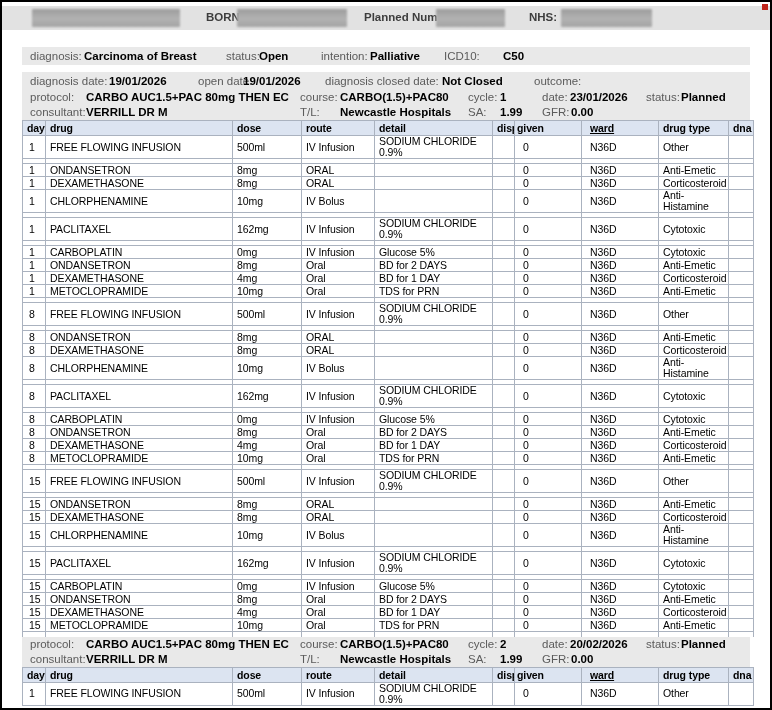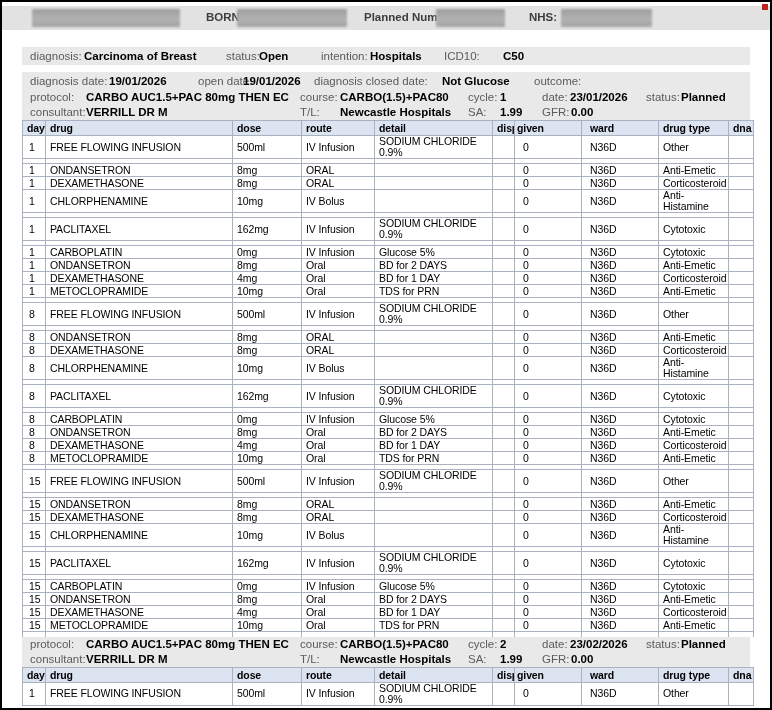--- a/index.html
+++ b/index.html
@@ -55,21 +55,21 @@
            overflow:hidden; text-align:left; }
   thead th { background:#dce4f1; font-weight:bold; height:15px; line-height:14px; }
   td { line-height:11px; }
   tr.single td { height:13px; }
   tr.tall td { height:23px; }
   tr.spacer td { height:5px; border-top:none; border-bottom:none; padding:0; }
   td.c-day { padding-left:6px; }
   td.c-given { padding-left:8px; }
   td.c-ward { padding-left:8px; }
   th.h-given { padding-left:2px; }
-  th.h-ward { padding-left:8px; }
+  th.h-ward { padding-left:8px;text-decoration:underline; }
 </style>
 </head>
 <body>
 
 <div class="topbar">
   <div class="redact" style="left:30px; width:148px;"></div>
   <span class="tlbl" style="left:204px">BORN:</span>
   <div class="redact" style="left:235px; width:110px;"></div>
   <span class="tlbl" style="left:362px">Planned Num:</span>
   <div class="redact" style="left:434px; width:69px;"></div>
@@ -77,32 +77,32 @@
   <div class="redact" style="left:559px; width:91px;"></div>
 </div>
 <div class="red-corner"></div>
 
 <div class="bar mt17">
   <span class="lbl" style="left:8px">diagnosis:</span>
   <span class="val" style="left:62px">Carcinoma of Breast</span>
   <span class="lbl" style="left:204px">status:</span>
   <span class="val" style="left:237px">Open</span>
   <span class="lbl" style="left:299px">intention:</span>
-  <span class="val" style="left:348px">Hospitals</span>
+  <span class="val" style="left:348px">Palliative</span>
   <span class="lbl" style="left:422px">ICD10:</span>
   <span class="val" style="left:481px">C50</span>
 </div>
 
 <div class="bar mt7">
   <span class="lbl" style="left:8px">diagnosis date:</span>
   <span class="val" style="left:87px">19/01/2026</span>
   <span class="lbl" style="left:176px">open date:</span>
   <span class="val" style="left:221px">19/01/2026</span>
-  <span class="lbl" style="left:292px">diagnosis closed date:</span>
-  <span class="val" style="left:420px">Not Glucose</span>
+  <span class="lbl" style="left:303px">diagnosis closed date:</span>
+  <span class="val" style="left:420px">Not Closed</span>
   <span class="lbl" style="left:512px">outcome:</span>
   <span class="val" style="left:560px"></span>
 </div>
 
 <div class="proto mt5">
   <div class="row">
     <span class="lbl" style="left:8px">protocol:</span>
     <span class="val" style="left:64px">CARBO AUC1.5+PAC 80mg THEN EC</span>
     <span class="lbl" style="left:278px">course:</span>
     <span class="val" style="left:318px">CARBO(1.5)+PAC80</span>
@@ -627,21 +627,21 @@
 
 <div class="proto mt33">
   <div class="row">
     <span class="lbl" style="left:8px">protocol:</span>
     <span class="val" style="left:64px">CARBO AUC1.5+PAC 80mg THEN EC</span>
     <span class="lbl" style="left:278px">course:</span>
     <span class="val" style="left:318px">CARBO(1.5)+PAC80</span>
     <span class="lbl" style="left:446px">cycle:</span>
     <span class="val" style="left:478px">2</span>
     <span class="lbl" style="left:520px">date:</span>
-    <span class="val" style="left:548px">23/02/2026</span>
+    <span class="val" style="left:548px">20/02/2026</span>
     <span class="lbl" style="left:624px">status:</span>
     <span class="val" style="left:659px">Planned</span>
   </div>
   <div class="row r2">
     <span class="lbl" style="left:8px">consultant:</span>
     <span class="val" style="left:64px">VERRILL DR M</span>
     <span class="lbl" style="left:278px">T/L:</span>
     <span class="val" style="left:318px">Newcastle Hospitals</span>
     <span class="lbl" style="left:446px">SA:</span>
     <span class="val" style="left:478px">1.99</span>

